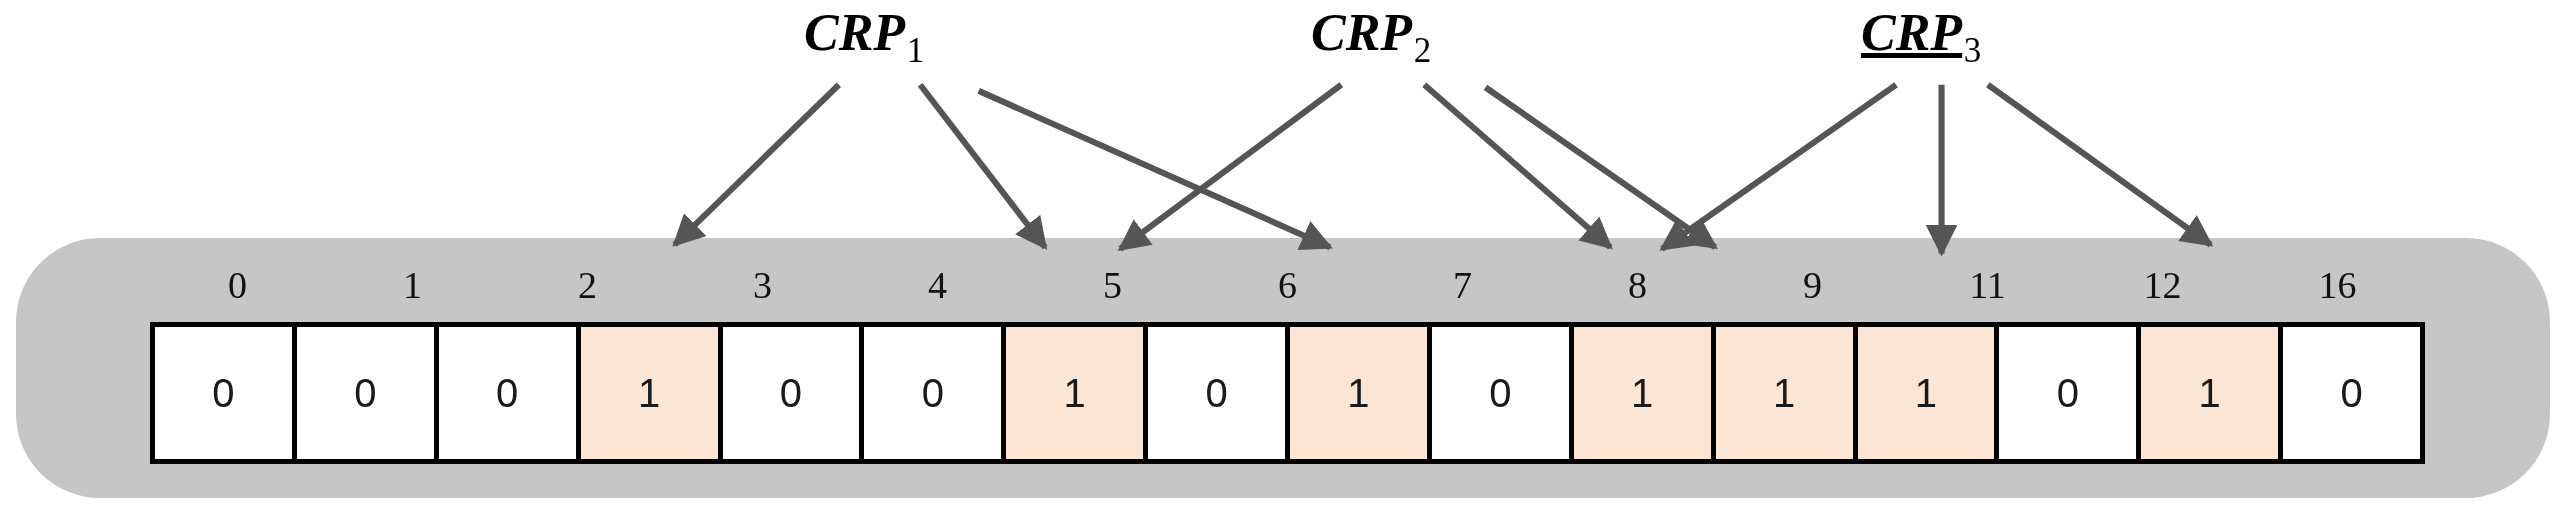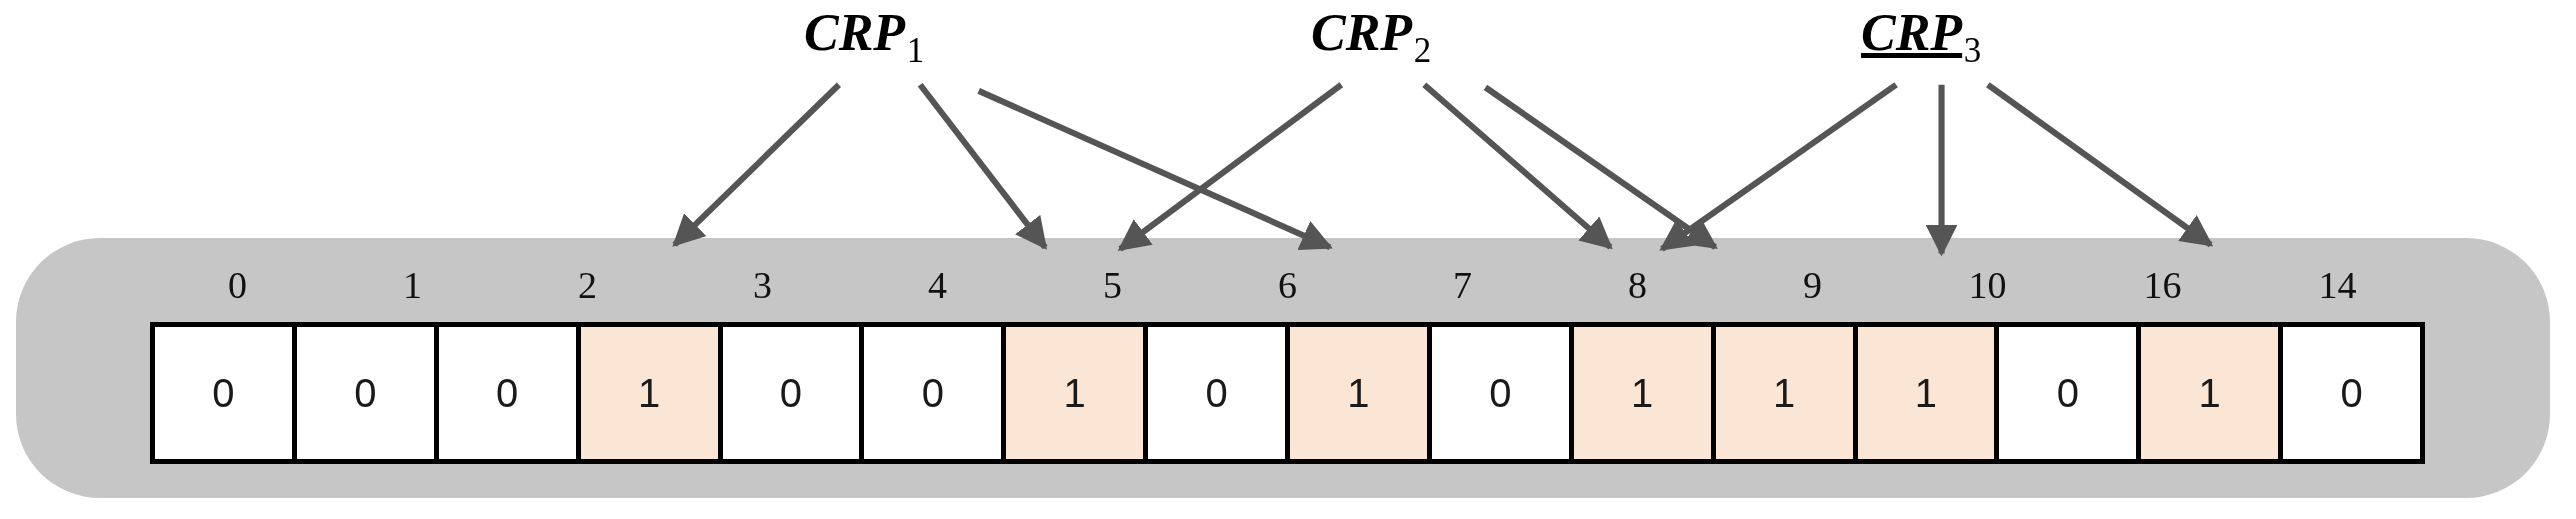--- a/index.html
+++ b/index.html
@@ -133,23 +133,23 @@
     <div class="index-cell">0</div>
     <div class="index-cell">1</div>
     <div class="index-cell">2</div>
     <div class="index-cell">3</div>
     <div class="index-cell">4</div>
     <div class="index-cell">5</div>
     <div class="index-cell">6</div>
     <div class="index-cell">7</div>
     <div class="index-cell">8</div>
     <div class="index-cell">9</div>
-    <div class="index-cell">10</div>
+    <div class="index-cell">11</div>
+    <div class="index-cell">12</div>
     <div class="index-cell">16</div>
-    <div class="index-cell">14</div>
   </div>
 
   <div id="bits-row">
     <div class="bit-cell">0</div>
     <div class="bit-cell">0</div>
     <div class="bit-cell">0</div>
     <div class="bit-cell hl">1</div>
     <div class="bit-cell">0</div>
     <div class="bit-cell">0</div>
     <div class="bit-cell hl">1</div>

